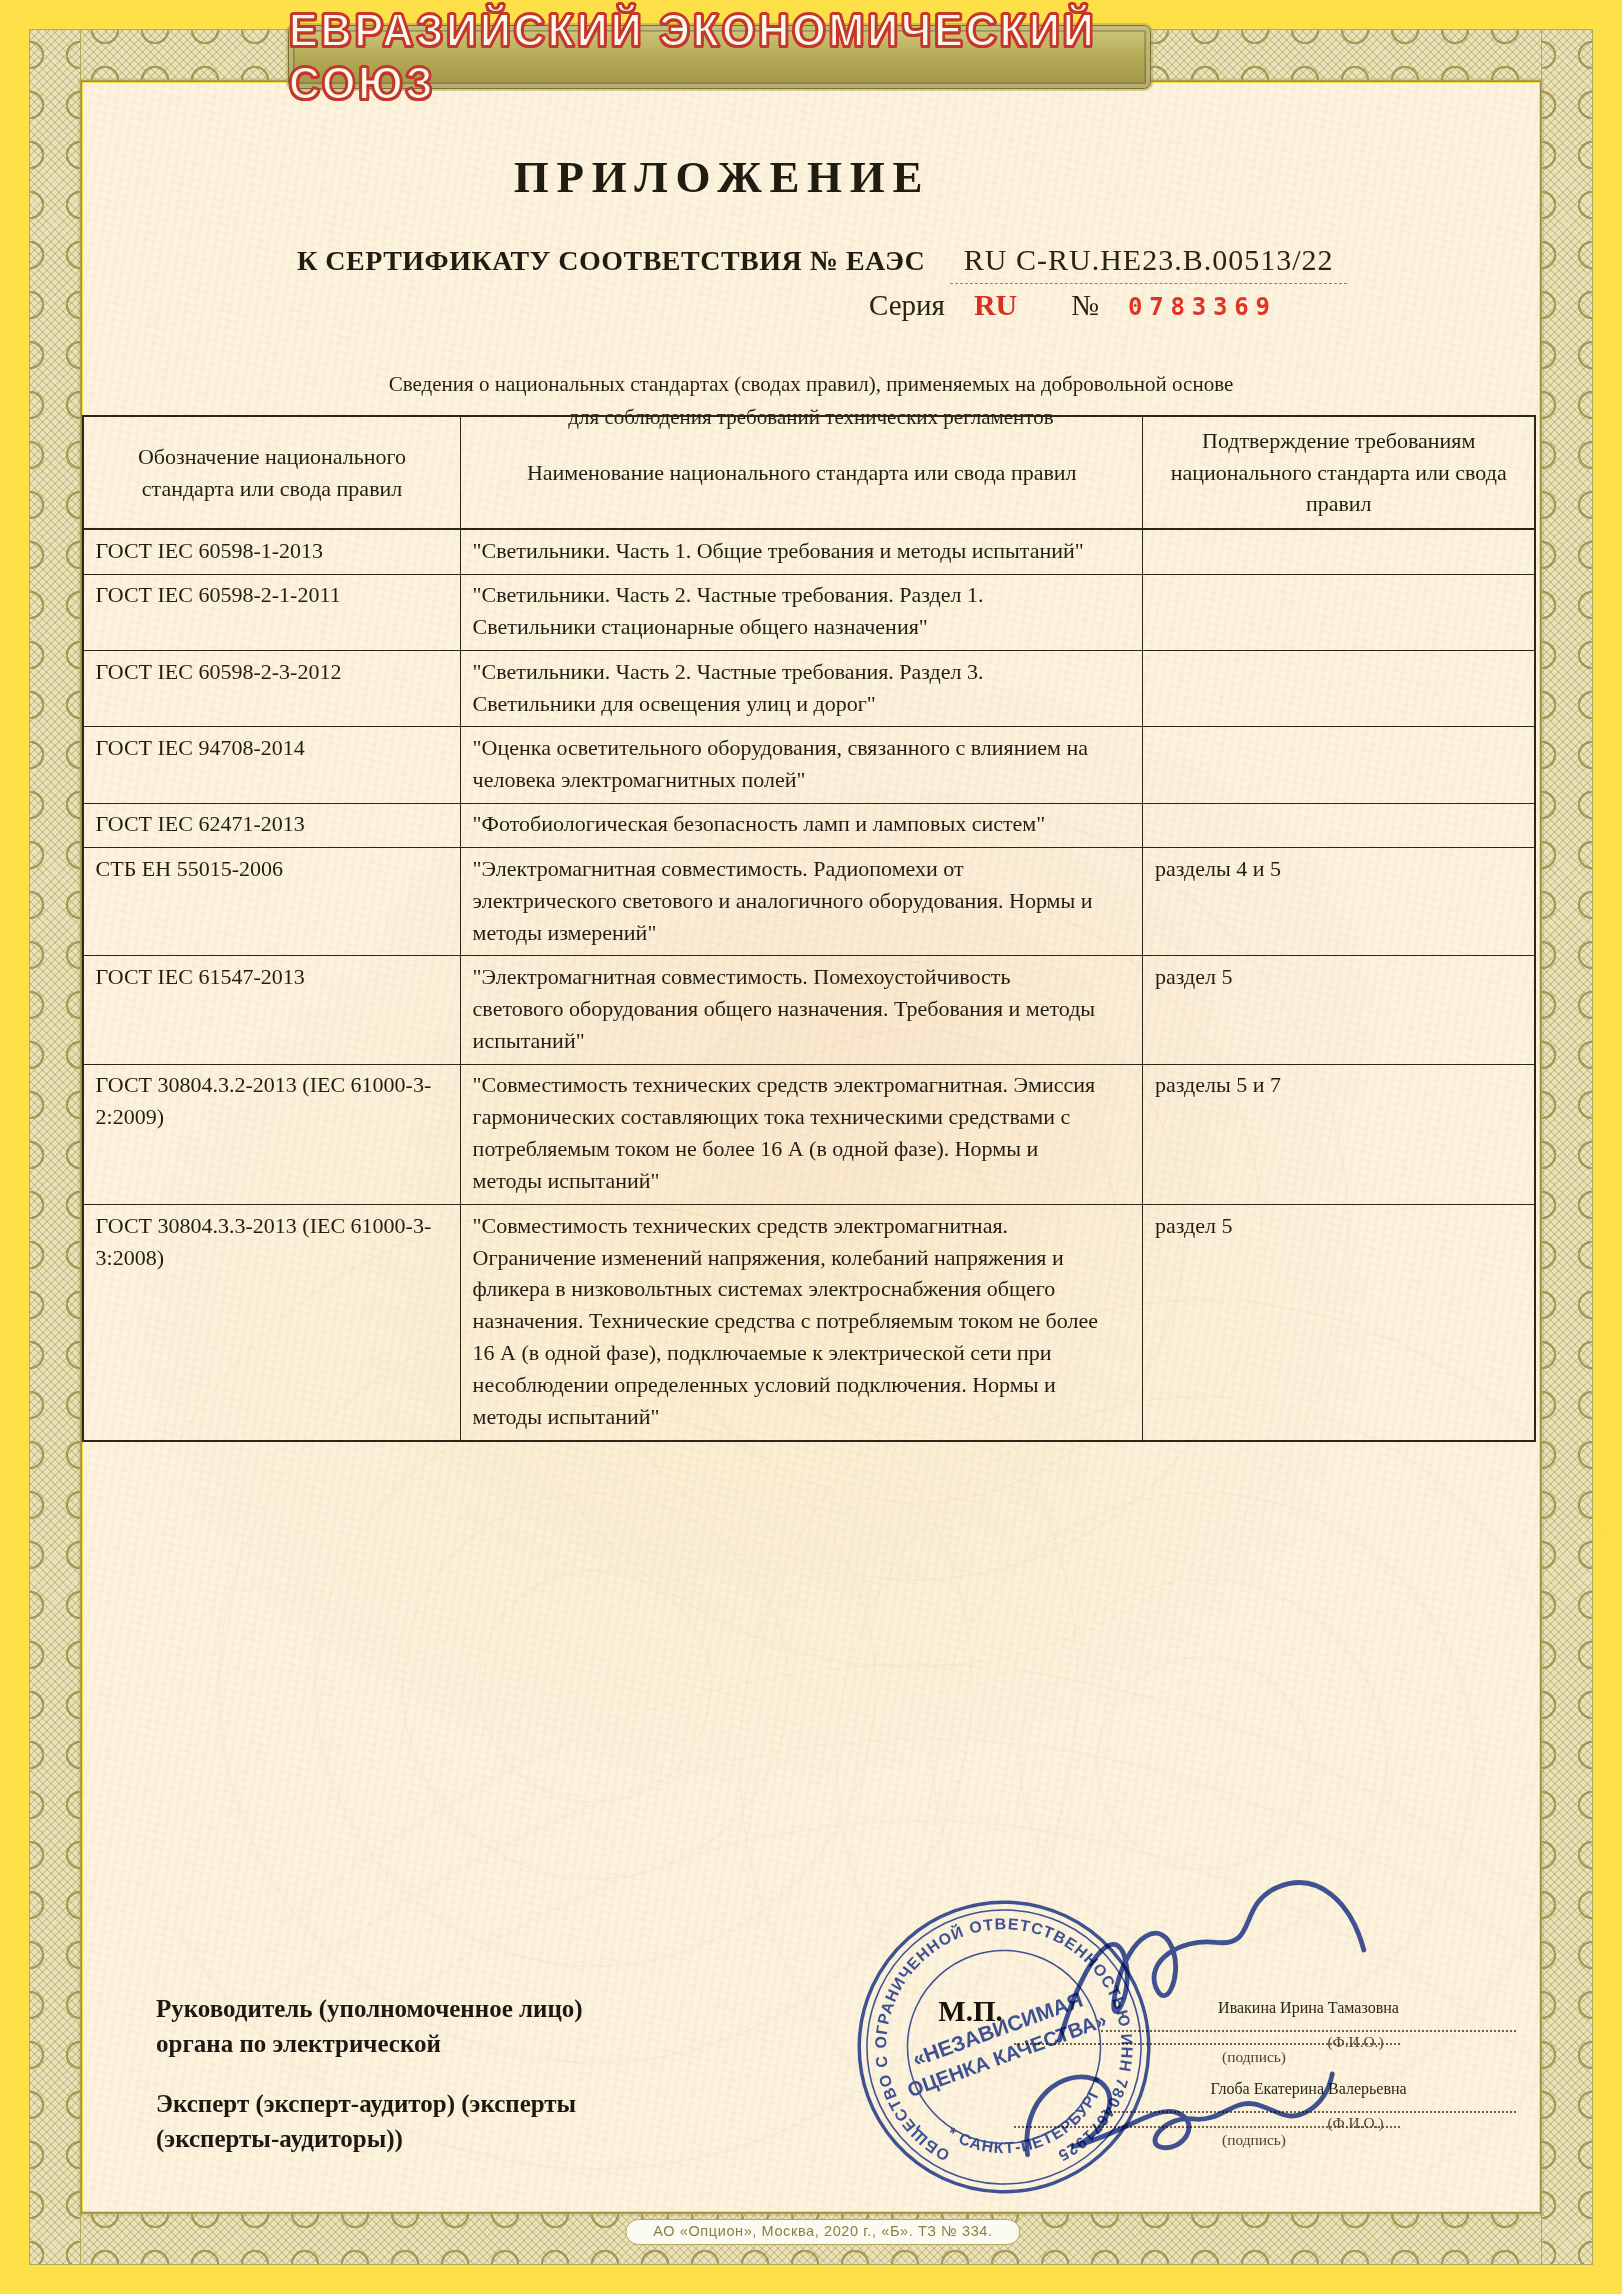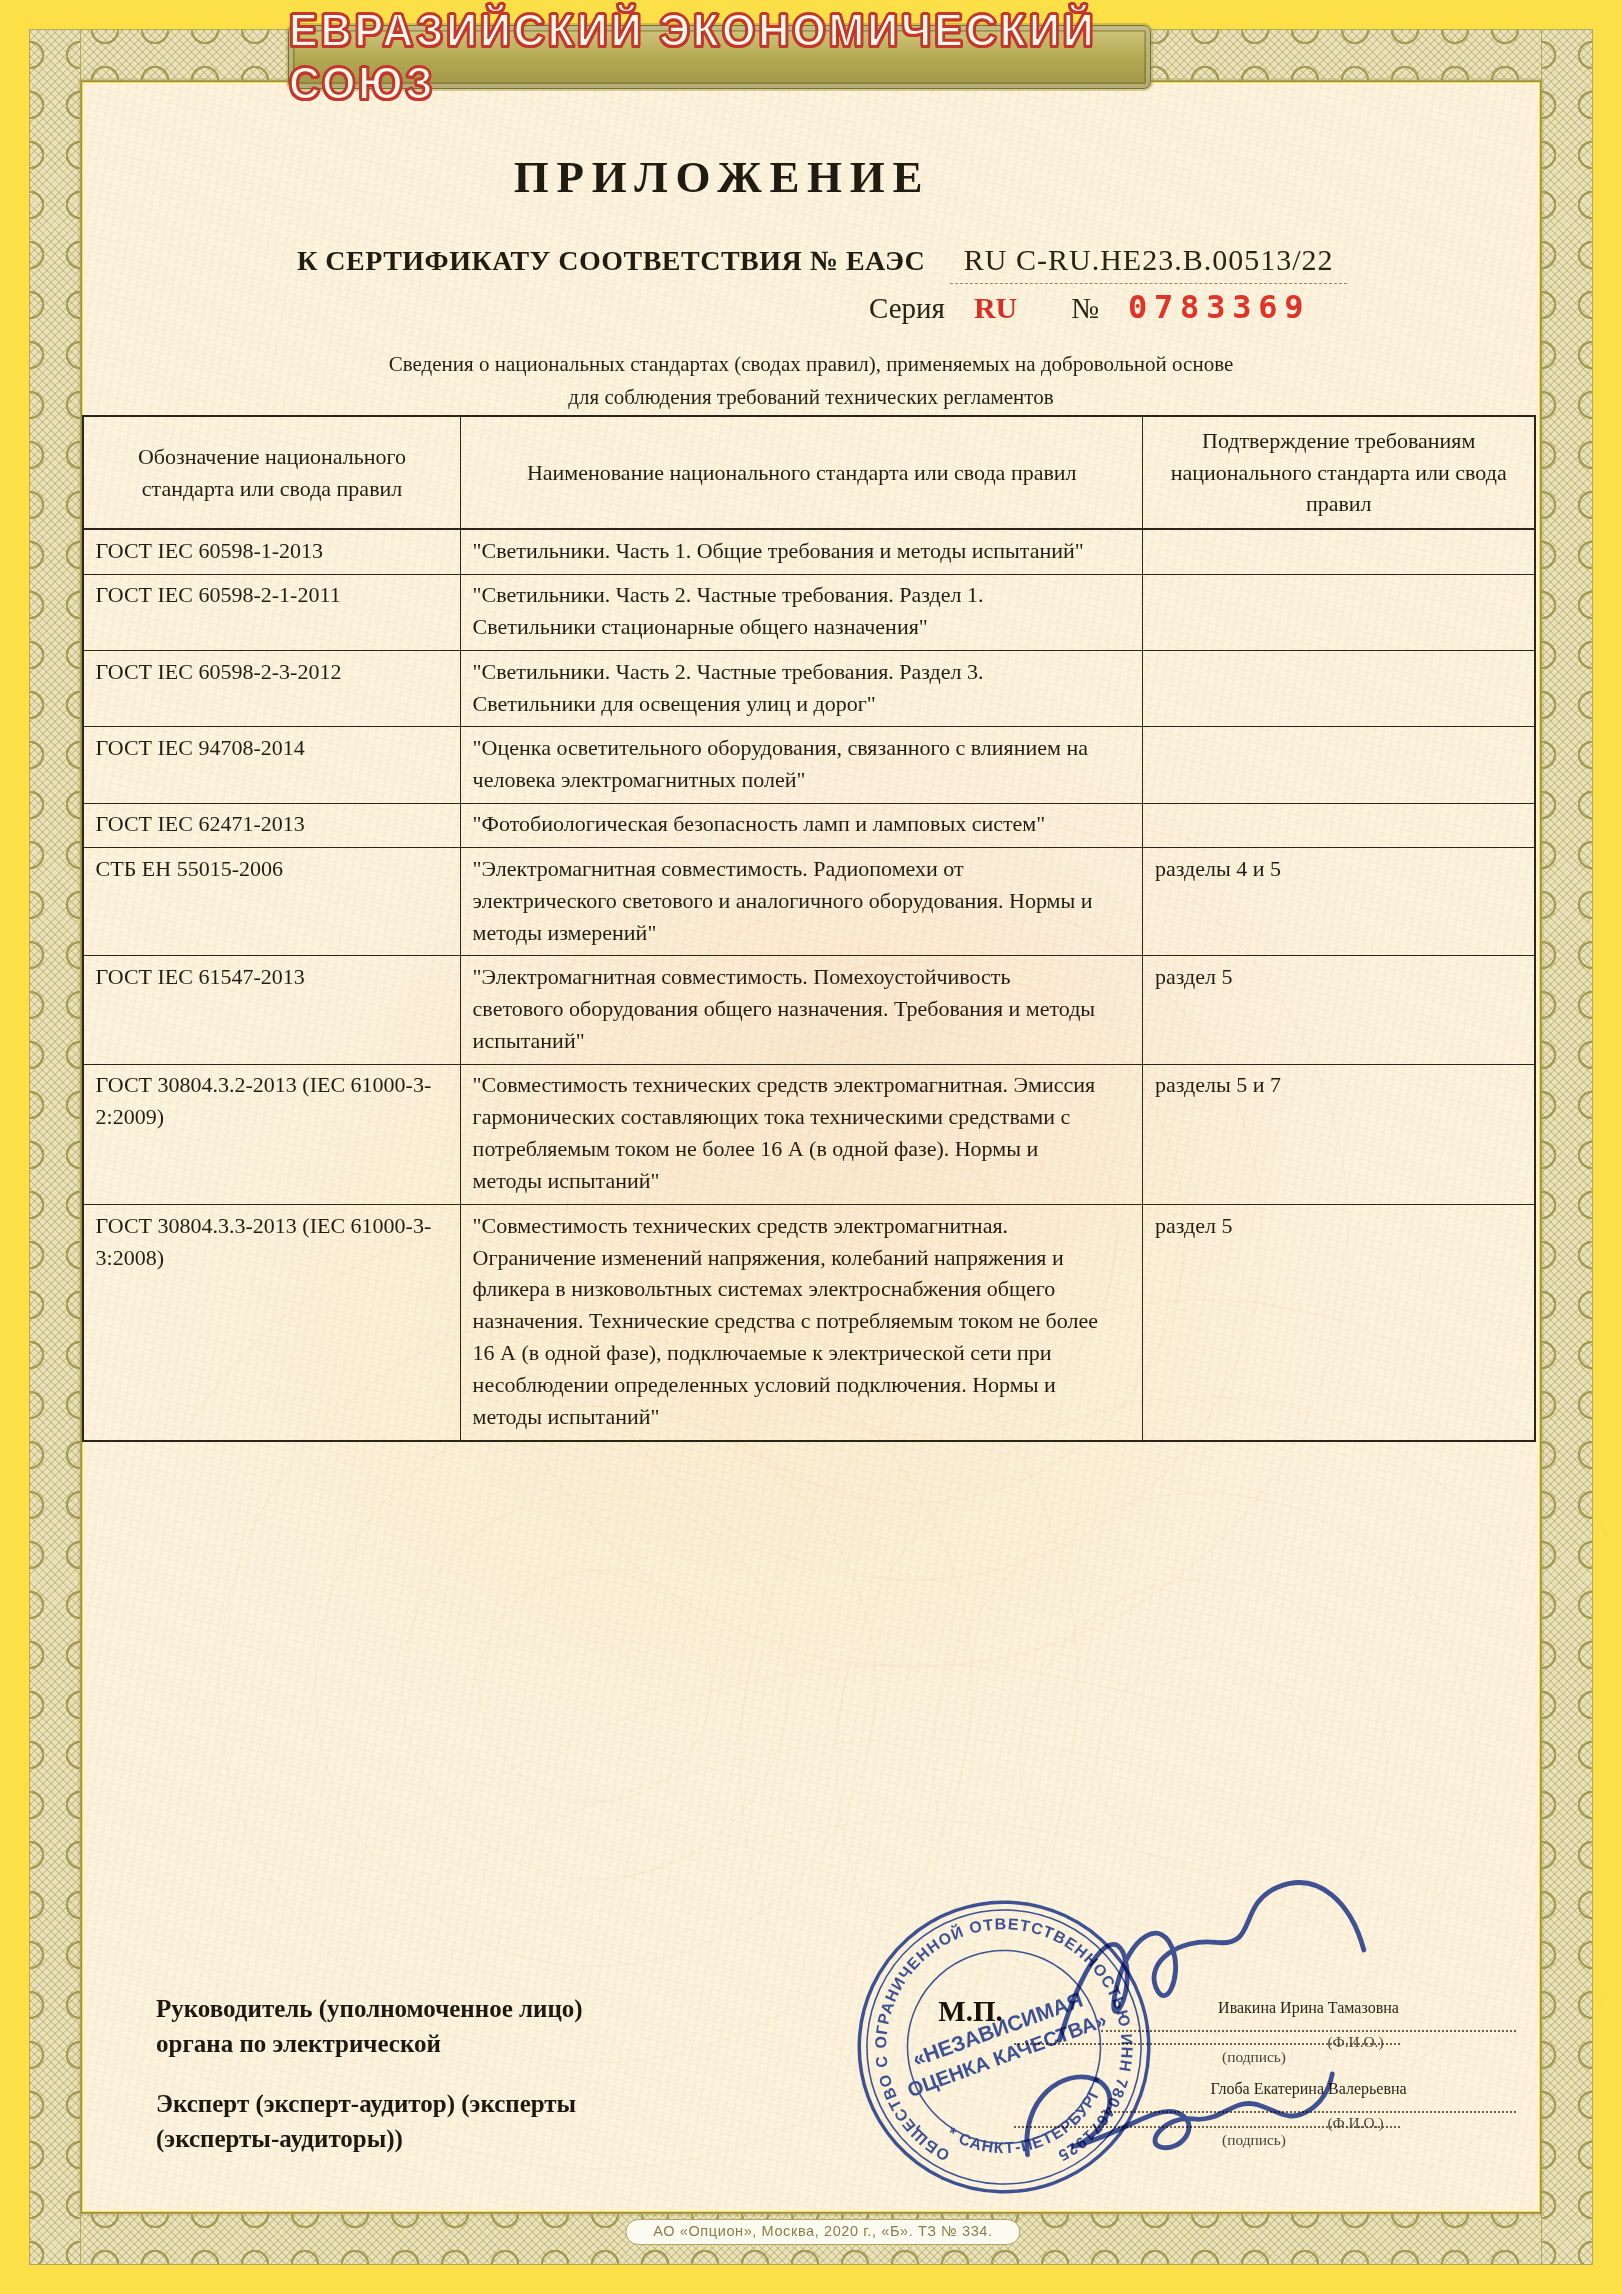--- a/index.html
+++ b/index.html
@@ -49,23 +49,23 @@
   
   .doc-title{position:absolute;left:0;right:0;top:151px;z-index:3;text-align:center;transform:translateX(-89px);
     font-size:45px;font-weight:bold;letter-spacing:7.7px;color:#211c12;}
   .subtitle-row{position:absolute;left:297px;top:243px;z-index:3;display:flex;align-items:baseline;gap:25px;}
   .subtitle-label{font-size:28px;font-weight:bold;letter-spacing:0.5px;color:#211c12;}
   .cert-number{font-size:30px;letter-spacing:1px;color:#2a2212;border-bottom:1.9px dashed #97875c;padding:0 13.5px 5.8px 13.5px;min-width:367px;}
   .series-row{position:absolute;left:869px;top:288px;z-index:3;display:flex;align-items:baseline;gap:29px;}
   .series-label{font-size:29px;color:#2a2212;}
   .series-value{font-size:30px;font-weight:bold;color:#d92f23;font-family:"Liberation Serif",serif;}
   .no-sign{font-size:29px;color:#2a2212;margin-left:25px;}
-  .blank-number{font-size:32px;font-weight:bold;color:#e03428;letter-spacing:6.8px;font-family:"DejaVu Sans Mono",monospace;}
-
-  .intro{position:absolute;left:0;right:0;top:348px;z-index:3;text-align:center;font-size:21px;line-height:1.55;color:#241f13;}
+  .blank-number{font-size:24px;font-weight:bold;color:#e03428;letter-spacing:6.8px;font-family:"DejaVu Sans Mono",monospace;}
+
+  .intro{position:absolute;left:0;right:0;top:368px;z-index:3;text-align:center;font-size:21px;line-height:1.55;color:#241f13;}
 
   
   .std-table{position:absolute;left:82px;top:415px;width:1454px;z-index:3;border-collapse:collapse;
     font-size:22px;line-height:1.45;color:#221d12;}
   .std-table th,.std-table td{border:1.5px solid #2c2619;padding:4.8px 13.5px 6.8px 11.6px;vertical-align:top;text-align:left;font-weight:normal;}
   .std-table thead th{text-align:center;vertical-align:middle;padding:7.7px 9.7px;border-bottom-width:2.3px;}
   .std-table{border:2.5px solid #2c2619;}
   .std-table tr{page-break-inside:avoid;}
   .col-name{padding-right:39px !important;}
 

